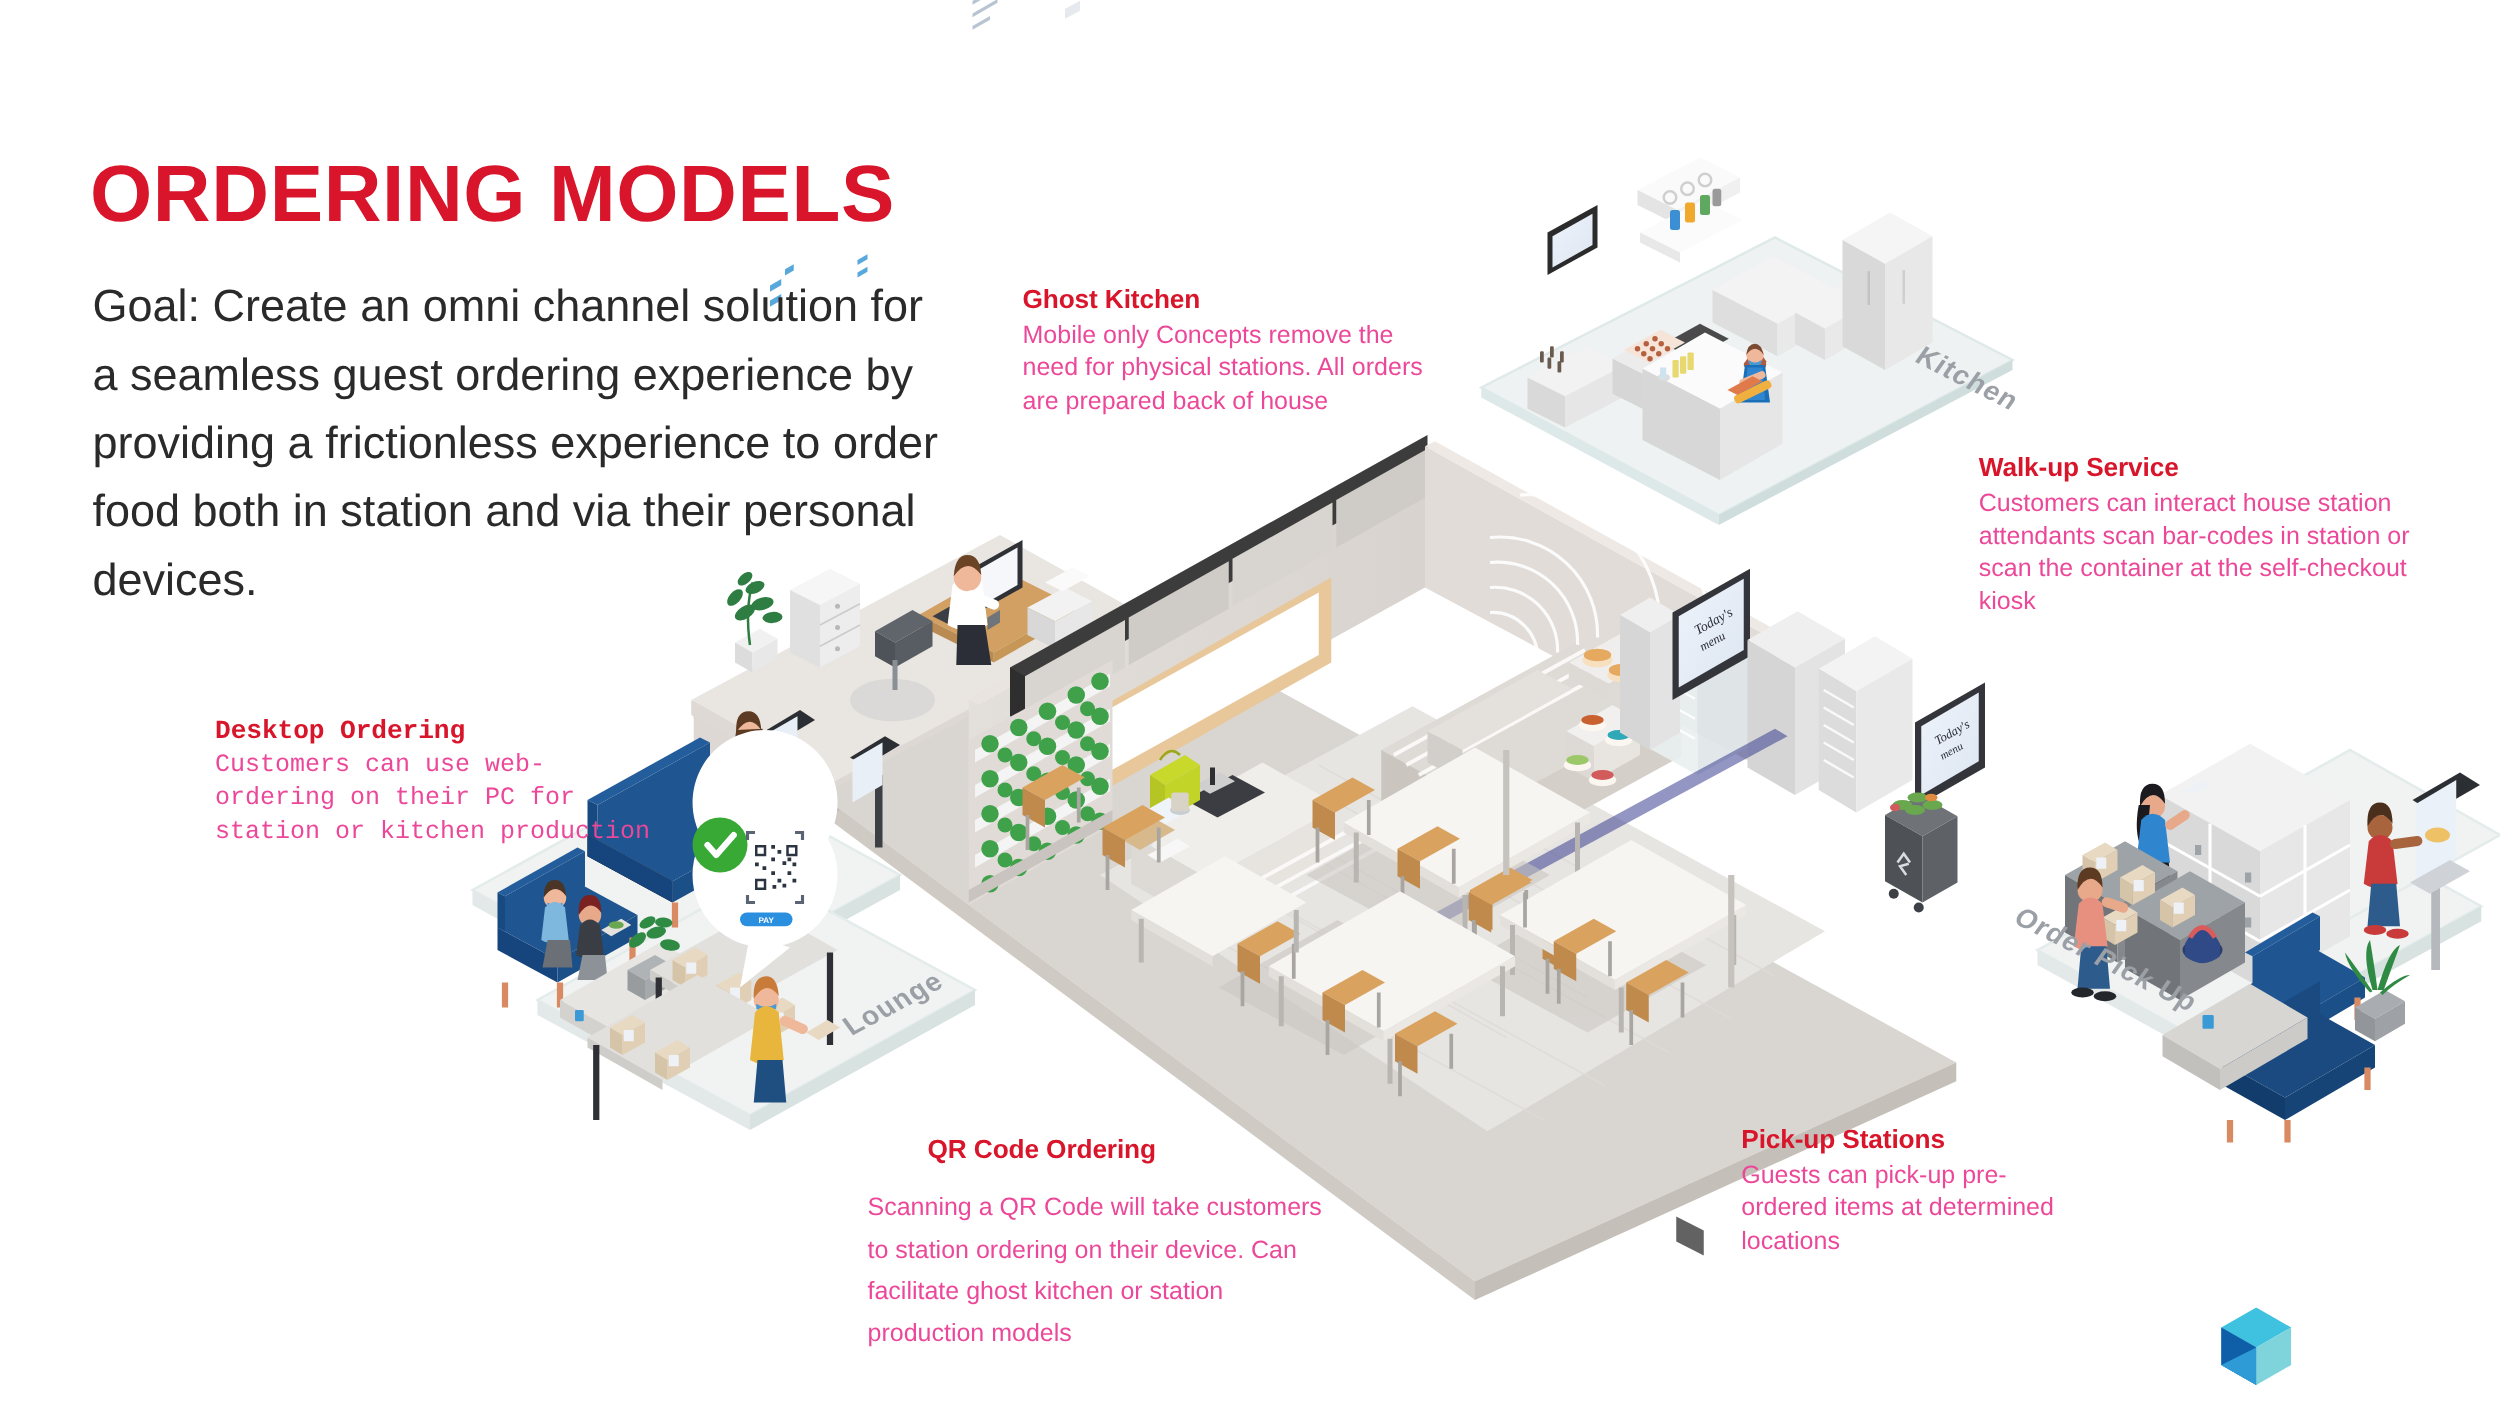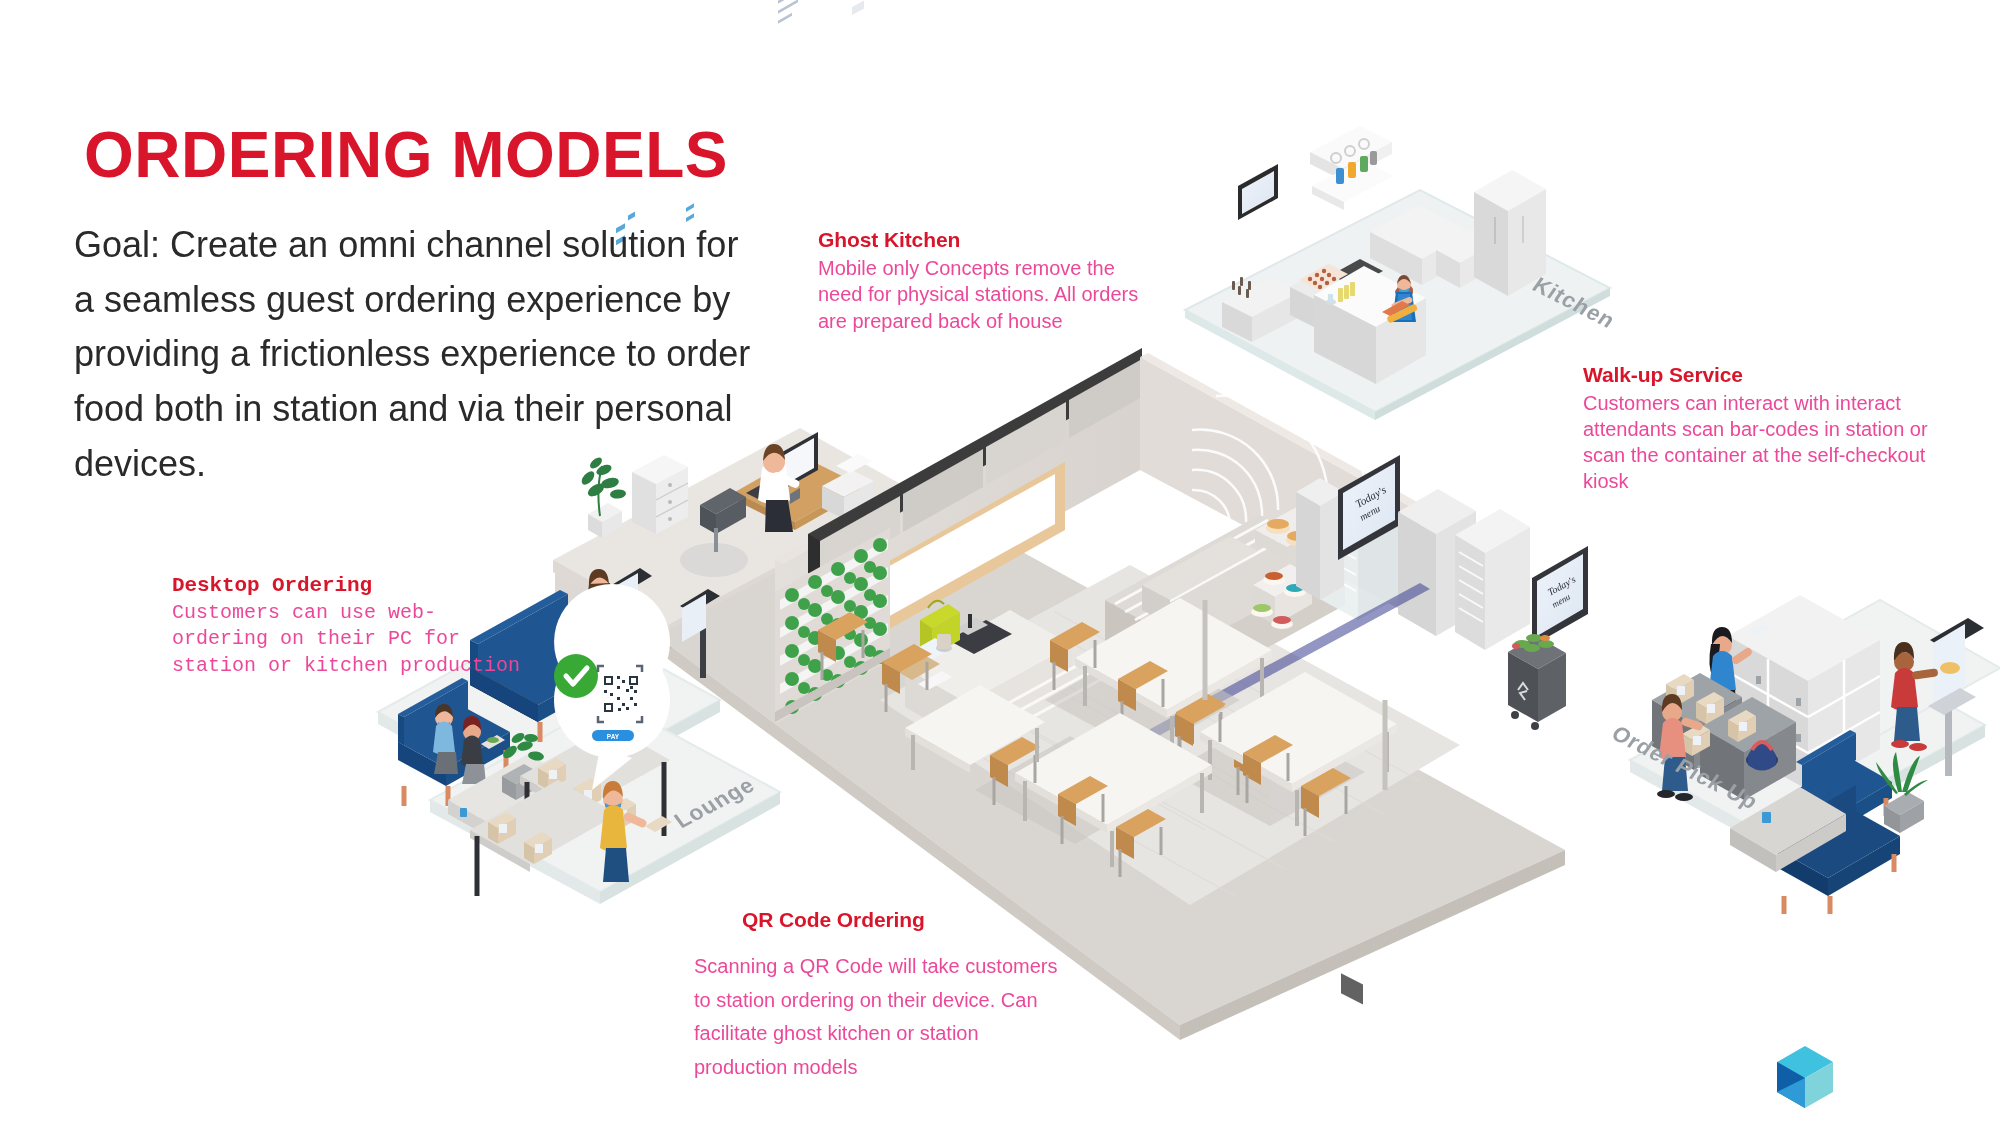--- a/index.html
+++ b/index.html
@@ -11,21 +11,21 @@
   }
   .slide { position: relative; width: 2000px; height: 1125px; background: #fff; }
 
   
   .eyebrow {
     position: absolute; left: 74px; top: 70px;
     font-size: 34px; color: #808285; letter-spacing: .2px; font-weight: 400;
   }
   .title {
     position: absolute; left: 72px; top: 118px;
-    font-size: 64px; font-weight: 700; color: #D8152A; letter-spacing: .5px; margin-left: 12px;
+    font-size: 64px; font-weight: 700; color: #D8152A; letter-spacing: .5px;
   }
   .goal {
     position: absolute; left: 74px; top: 218px; width: 680px;
     font-size: 36px; line-height: 1.52; color: #2a2a2a;
   }
 
   .callout { position: absolute; }
   .callout .head {
     font-size: 21px; font-weight: 700; color: #D8152A; margin-bottom: 3px;
     letter-spacing: -.1px;
@@ -1005,33 +1005,37 @@
   <h1 class="title">ORDERING MODELS</h1>
   <p class="goal">Goal: Create an omni channel solution for a seamless guest ordering experience by providing a frictionless experience to order food both in station and via their personal devices.</p>
 
   <div class="callout" id="co-ghost">
     <div class="head">Ghost Kitchen</div>
     <div class="body">Mobile only Concepts remove the need for physical stations.  All orders are prepared back of house</div>
   </div>
 
   <div class="callout wide" id="co-walkup">
     <div class="head">Walk-up Service</div>
-    <div class="body">Customers can interact with interact attendants scan bar-codes in station or scan the container at the self-checkout kiosk</div>
+    <div class="body">Customers can interact house station attendants scan bar-codes in station or scan the container at the self-checkout kiosk</div>
   </div>
 
   <div class="callout" id="co-desktop">
     <div class="head">Desktop Ordering</div>
     <div class="body">Customers can use web-ordering on their PC for station or kitchen production</div>
   </div>
 
   <div class="callout loose" id="co-qr">
     <div class="head">QR Code Ordering</div>
     <div class="body">Scanning a QR Code will take customers to station ordering on their device.  Can facilitate ghost kitchen or station production models</div>
   </div>
 
+  <div class="callout" id="co-pickup">
+    <div class="head">Pick-up Stations</div>
+    <div class="body">Guests can pick-up pre-ordered items at determined locations</div>
+  </div>
 
   <div class="logo">
     <div class="mark">
       <svg viewBox="0 0 56 62" width="56" height="62">
         <polygon points="28,0 56,16 28,32 0,16" fill="#3FC1E0"></polygon>
         <polygon points="28,0 0,16 0,46 28,62 28,32 0,16" fill="#1B6FB8"></polygon>
         <polygon points="0,16 28,32 28,62 0,46" fill="#2E9BD6"></polygon>
         <polygon points="28,32 56,16 56,46 28,62" fill="#7FD4DC"></polygon>
         <polygon points="28,32 0,46 28,62" fill="#2E9BD6"></polygon>
         <polygon points="0,16 28,32 0,46" fill="#0F5FA8"></polygon>

